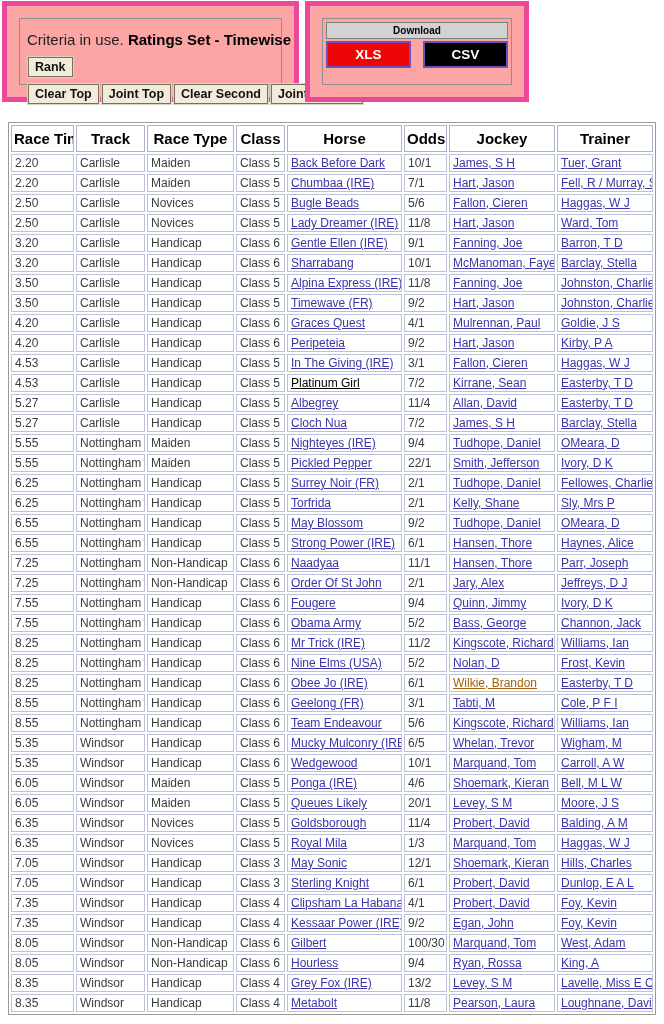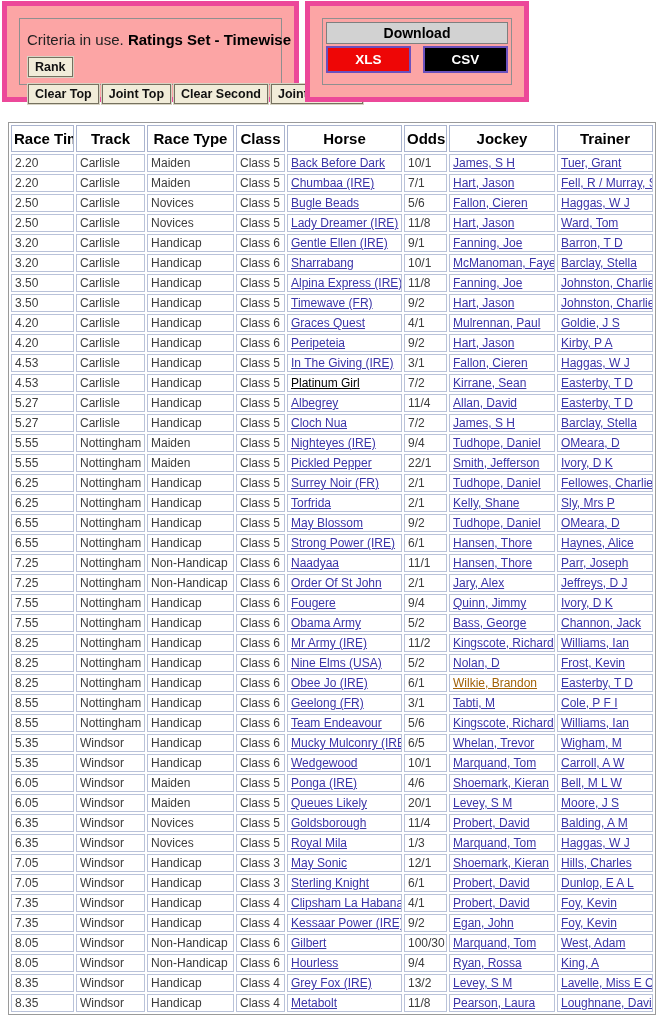--- a/index.html
+++ b/index.html
@@ -20,21 +20,21 @@
     font-weight:bold; font-size:12.5px; color:#111; padding:2px 6px;
     font-family:inherit; margin-right:3px; cursor:pointer; white-space:nowrap;
   }
   .rank-row { margin:2px 0 7px 1px; }
   .action-row { margin-left:1px; display:flex; }
 
   .download-panel { width:224px; }
   .download-inner { padding:3px; }
   .download-header {
     background:#d2d2d2; border:1px solid #7f7f7f; text-align:center;
-    font-weight:bold; font-size:14px; color:#000; padding:2px 0;
+    font-weight:bold; font-size:10px; color:#000; padding:2px 0;
   }
   .download-buttons { display:flex; gap:12px; margin-top:2px; }
   .dl-btn {
     flex:1; height:27px; font-weight:bold; font-size:13.5px; color:#fff;
     border:2px solid #6b51bd; font-family:inherit; cursor:pointer; text-align:center;
   }
 
   
   table.race-table {
     border-collapse:separate; border-spacing:2px; border:1px solid #9a9a9a;
@@ -349,21 +349,21 @@
         <td><a href="#" style="color: rgb(60, 53, 168);">Obama Army</a></td>
         <td>5/2</td>
         <td><a href="#" style="color: rgb(60, 53, 168);">Bass, George</a></td>
         <td><a href="#" style="color: rgb(60, 53, 168);">Channon, Jack</a></td>
       </tr>
       <tr>
         <td>8.25</td>
         <td>Nottingham</td>
         <td>Handicap</td>
         <td>Class 6</td>
-        <td><a href="#" style="color: rgb(60, 53, 168);">Mr Army (IRE)</a></td>
+        <td><a href="#" style="color: rgb(60, 53, 168);">Mr Trick (IRE)</a></td>
         <td>11/2</td>
         <td><a href="#" style="color: rgb(60, 53, 168);">Kingscote, Richard</a></td>
         <td><a href="#" style="color: rgb(60, 53, 168);">Williams, Ian</a></td>
       </tr>
       <tr>
         <td>8.25</td>
         <td>Nottingham</td>
         <td>Handicap</td>
         <td>Class 6</td>
         <td><a href="#" style="color: rgb(60, 53, 168);">Nine Elms (USA)</a></td>

